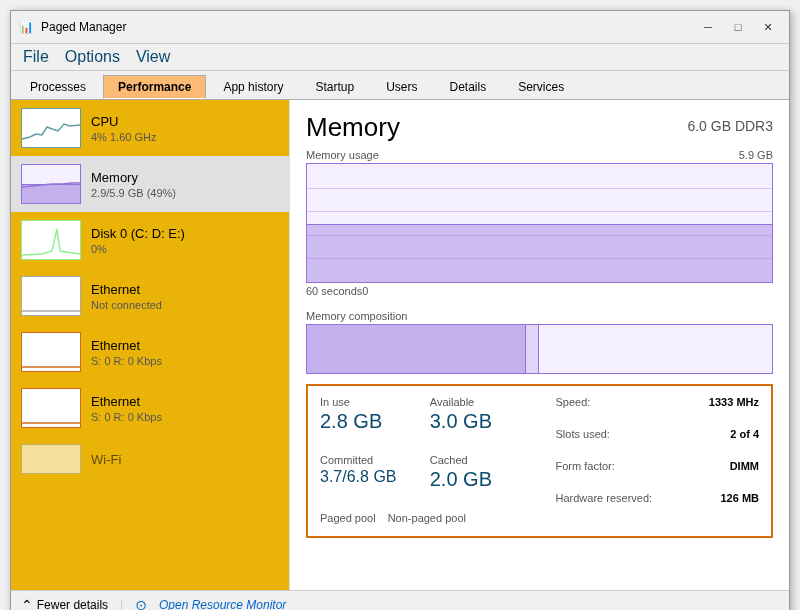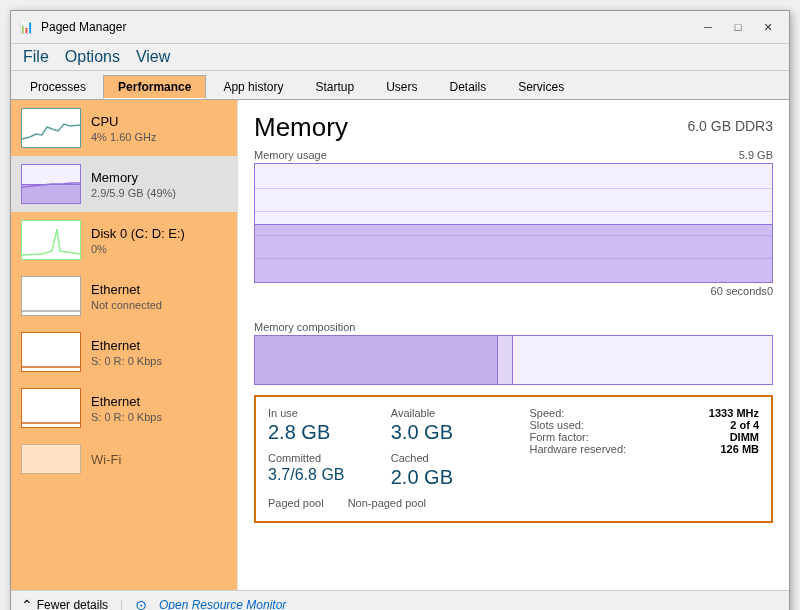--- a/index.html
+++ b/index.html
@@ -81,23 +81,23 @@
     }
 
     .content-area {
       display: flex;
       background: #fff;
       min-height: 490px;
     }
 
     
     .sidebar {
-      width: 227px;
+      width: 279px;
       border-right: 1px solid #ddd;
-      background: #fdba74;
+      background: #eab308;
       overflow-y: auto;
       position: relative;
     }
 
     .sidebar-item {
       display: flex;
       align-items: center;
       padding: 8px 10px;
       cursor: pointer;
       border-bottom: none;
@@ -186,25 +186,25 @@
     }
     .graph-fill {
       position: absolute;
       bottom: 0; left: 0; right: 0;
       background: rgba(147,112,219,0.4);
       border-top: 1.5px solid #9370db;
     }
 
     .graph-time-row {
       display: flex;
-      justify-content: flex-end;
+      justify-content: flex-start;
       font-size: 11px;
       color: #555;
       margin-top: 2px;
-      margin-bottom: 24px;
+      margin-bottom: 13px;
     }
 
     .composition-graph {
       width: 100%;
       height: 50px;
       border: 1px solid #9370db;
       background: #f5f0ff;
       position: relative;
       display: flex;
       overflow: hidden;
@@ -421,42 +421,42 @@
         <div class="stat-group">
           <div class="stat-label">In use</div>
           <div class="stat-value">2.8 GB</div>
         </div>
 
         <div class="stat-group">
           <div class="stat-label">Available</div>
           <div class="stat-value">3.0 GB</div>
         </div>
 
-        <div style="grid-column: 3/5; grid-row: 1/3; display:grid; grid-template-columns:1fr 1fr; align-content:start; gap:0 0; padding-left:16px;">
+        <div style="grid-column: 3/5; grid-row: 1/3; display:grid; grid-template-columns:1fr 1fr; align-content:start; gap:20px 0; padding-left:16px;">
           <div class="stat-right-label">Speed:</div>
           <div class="stat-right-value">1333 MHz</div>
           <div class="stat-right-label">Slots used:</div>
           <div class="stat-right-value">2 of 4</div>
           <div class="stat-right-label">Form factor:</div>
           <div class="stat-right-value">DIMM</div>
           <div class="stat-right-label">Hardware reserved:</div>
           <div class="stat-right-value">126 MB</div>
         </div>
 
         <div class="stat-group">
           <div class="stat-label">Committed</div>
           <div class="stat-value" style="font-size:16px;">3.7/6.8 GB</div>
         </div>
 
         <div class="stat-group">
           <div class="stat-label">Cached</div>
           <div class="stat-value">2.0 GB</div>
         </div>
 
-        <div style="grid-column:1/3; display:flex; gap:24px;">
+        <div style="grid-column:1/3; display:flex; gap:12px;">
           <span class="stat-label">Paged pool</span>
           <span class="stat-label">Non-paged pool</span>
         </div>
       </div>
 
     </div>
 
   </div>
 
   <div class="bottom-bar">

